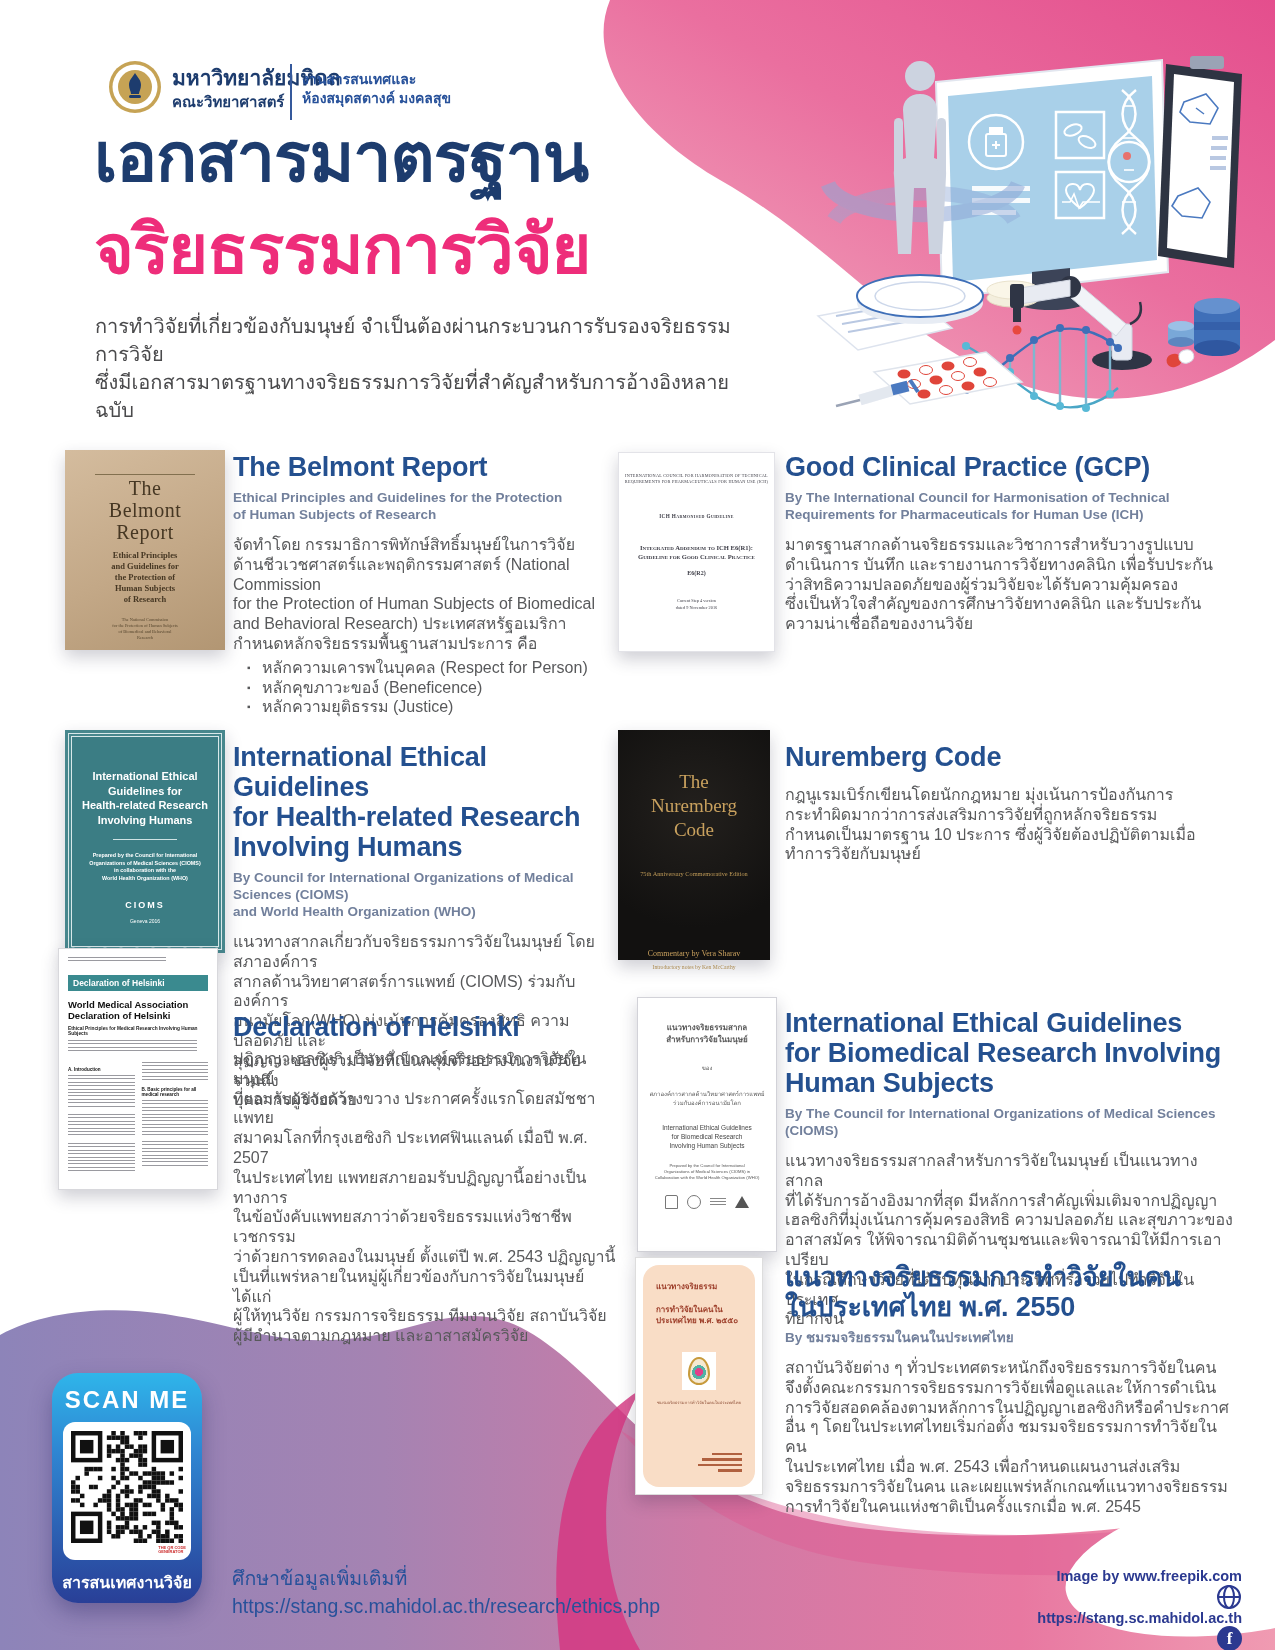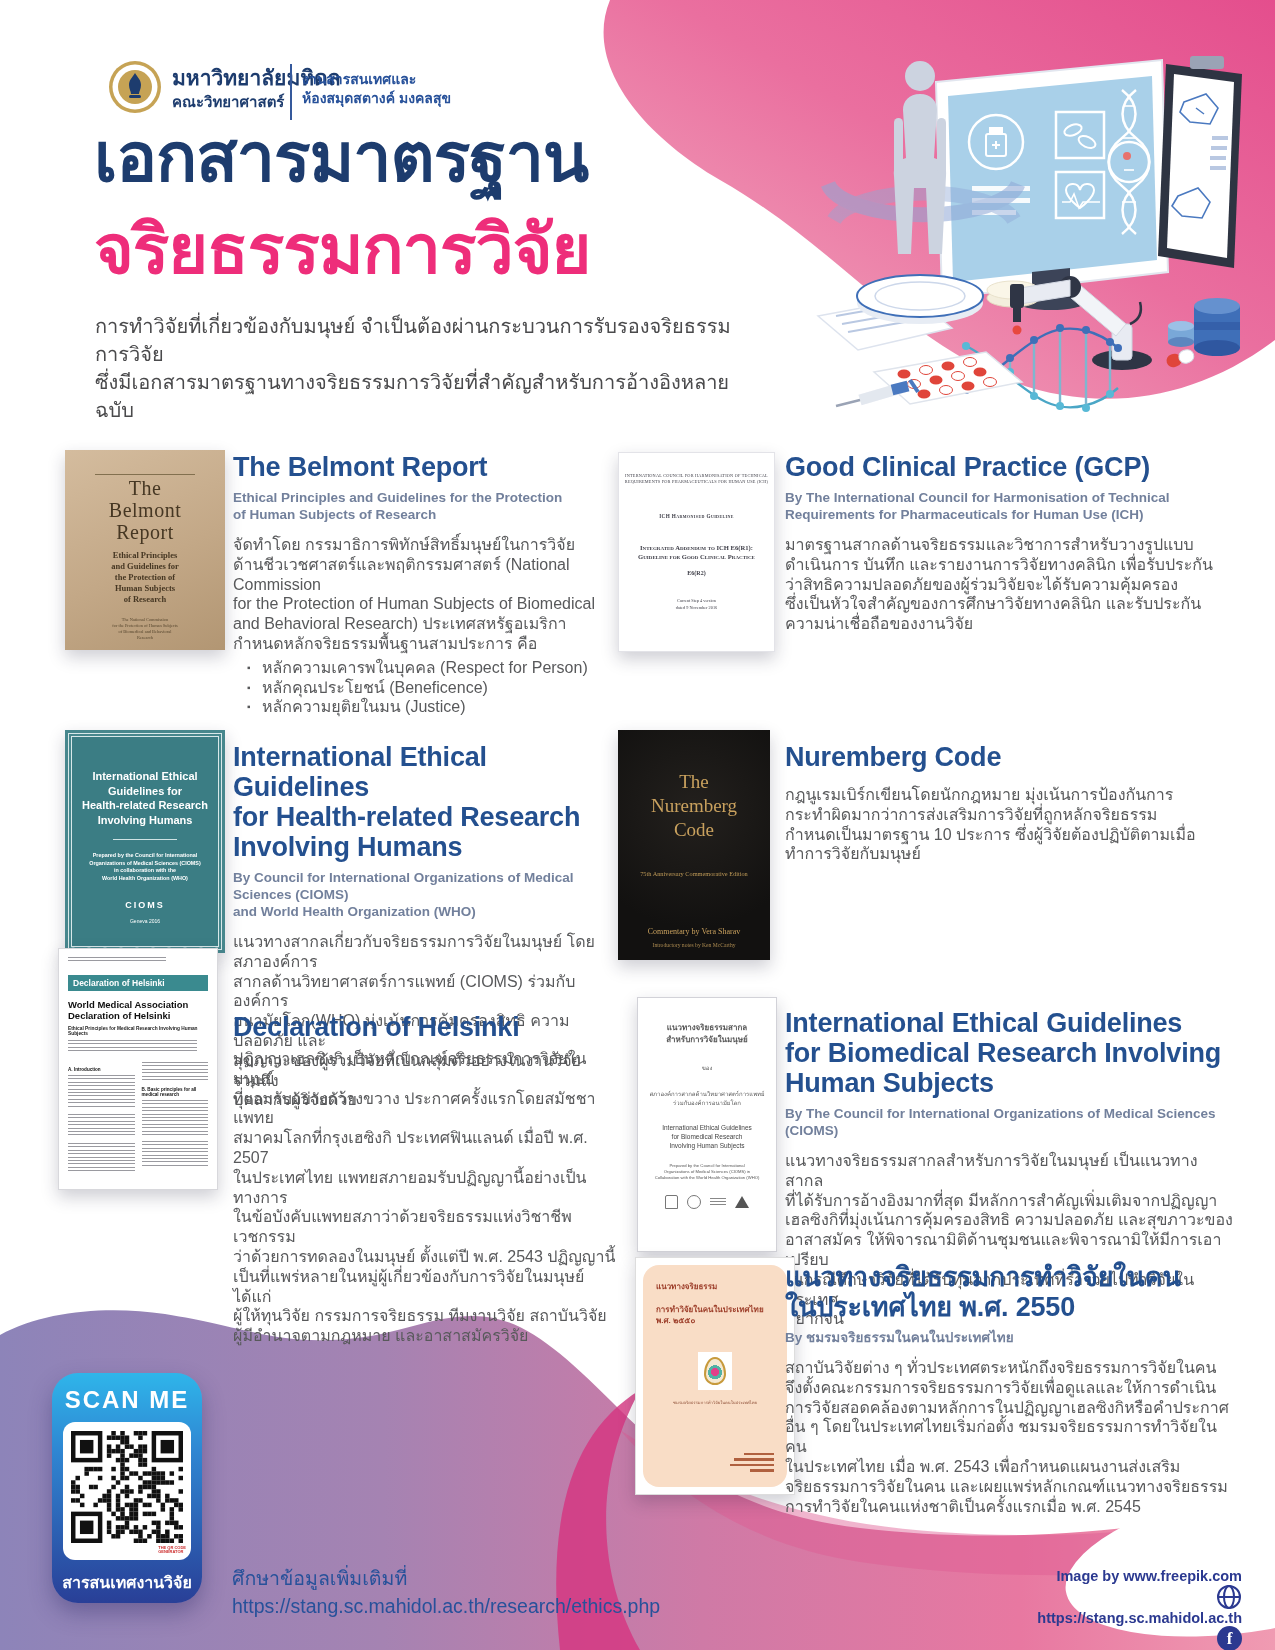--- a/index.html
+++ b/index.html
@@ -55,21 +55,21 @@
   .c1-title{font-size:11px;font-weight:800;line-height:14.5px;margin-top:32px;white-space:pre-line;}
   .c1-rule{width:44%;border-top:1px solid #cfe3e4;margin:12px auto;}
   .c1-prep{font-size:5.4px;font-weight:700;line-height:7.6px;white-space:pre-line;}
   .c1-logo{font-size:9px;font-weight:800;letter-spacing:2px;margin-top:18px;}
   .c1-foot{font-size:5px;margin-top:8px;}
   
   .nur-cover{background:radial-gradient(circle at 50% 35%,#23201d 0%,#121110 70%);text-align:center;color:#c9a15e;
              font-family:"Liberation Serif","DejaVu Serif",serif;}
   .n-title{font-size:19px;line-height:24px;margin-top:40px;white-space:pre-line;}
   .n-edition{font-size:6.3px;margin-top:28px;color:#bf9a57;}
-  .n-commentary{font-size:8px;margin-top:50px;}
+  .n-commentary{font-size:8px;margin-top:72px;}
   .n-notes{font-size:5.6px;margin-top:6px;color:#ab8a50;}
   
   .hel-cover{background:#fff;border:1px solid #d8d8dc;padding:8px 9px;box-sizing:border-box;}
   .h-banner{background:#3a8a8f;color:#fff;font-weight:800;font-size:8.5px;padding:3px 5px;margin-top:12px;}
   .h-title{font-size:9.5px;font-weight:800;color:#101010;margin-top:8px;line-height:11px;}
   .h-sub{font-size:4.8px;font-weight:700;color:#222;margin-top:5px;}
   .fk{background:repeating-linear-gradient(to bottom,#9a9aa0 0,#9a9aa0 .9px,transparent .9px,transparent 3.4px);}
   .h-meta{height:13px;margin-top:4px;width:92%;}
   .h-cols{display:flex;gap:7px;margin-top:9px;}
   .h-col{flex:1;}
@@ -353,22 +353,22 @@
     <h2>The Belmont Report</h2>
     <p class="sub">Ethical Principles and Guidelines for the Protection
 of Human Subjects of Research</p>
     <p class="body">จัดทำโดย กรรมาธิการพิทักษ์สิทธิ์มนุษย์ในการวิจัย
 ด้านชีวเวชศาสตร์และพฤติกรรมศาสตร์ (National Commission
 for the Protection of Human Subjects of Biomedical
 and Behavioral Research) ประเทศสหรัฐอเมริกา
 กำหนดหลักจริยธรรมพื้นฐานสามประการ คือ</p>
     <ul class="bullets">
       <li>หลักความเคารพในบุคคล (Respect for Person)</li>
-      <li>หลักคุณประโยชน์ (Beneficence)</li>
-      <li>หลักความยุติยในมน (Justice)</li>
+      <li>หลักคุขภาวะของ์ (Beneficence)</li>
+      <li>หลักความยุติธรรม (Justice)</li>
     </ul>
   </div>
 
   <div class="abs cover gcp-cover" style="left:618px;top:452px;width:157px;height:200px;">
     <div class="g-header">INTERNATIONAL COUNCIL FOR HARMONISATION OF TECHNICAL
 REQUIREMENTS FOR PHARMACEUTICALS FOR HUMAN USE (ICH)</div>
     <div class="g-series">ICH Harmonised Guideline</div>
     <div class="g-title">Integrated Addendum to ICH E6(R1):
 Guideline for Good Clinical Practice</div>
     <div class="g-code">E6(R2)</div>
@@ -491,21 +491,21 @@
 Human Subjects</h2>
     <p class="sub">By The Council for International Organizations of Medical Sciences (CIOMS)</p>
     <p class="body">แนวทางจริยธรรมสากลสำหรับการวิจัยในมนุษย์ เป็นแนวทางสากล
 ที่ได้รับการอ้างอิงมากที่สุด มีหลักการสำคัญเพิ่มเติมจากปฏิญญา
 เฮลซิงกิที่มุ่งเน้นการคุ้มครองสิทธิ ความปลอดภัย และสุขภาวะของ
 อาสาสมัคร ให้พิจารณามิติด้านชุมชนและพิจารณามิให้มีการเอาเปรียบ
 ในกรณีศึกษาวิจัยที่ได้รับทุนจากประเทศที่ร่ำรวยไปทำวิจัยในประเทศ
 ที่ยากจน</p>
   </div>
 
-  <div class="abs cover t-card" style="left:635px;top:1257px;width:160px;height:238px;">
+  <div class="abs cover t-card" style="left:635px;top:1257px;width:128px;height:238px;">
     <div class="t-peach">
       <div class="t-l1">แนวทางจริยธรรม</div>
       <div class="t-l2">การทำวิจัยในคนในประเทศไทย พ.ศ. ๒๕๕๐</div>
       <div class="t-logo">
           <div class="t-logo-core"></div>
         </div>
       <div class="t-club">ชมรมจริยธรรมการทำวิจัยในคนในประเทศไทย</div>
       <div class="t-support">
         <div style="width:30px;"></div>
         <div style="width:40px;"></div>

